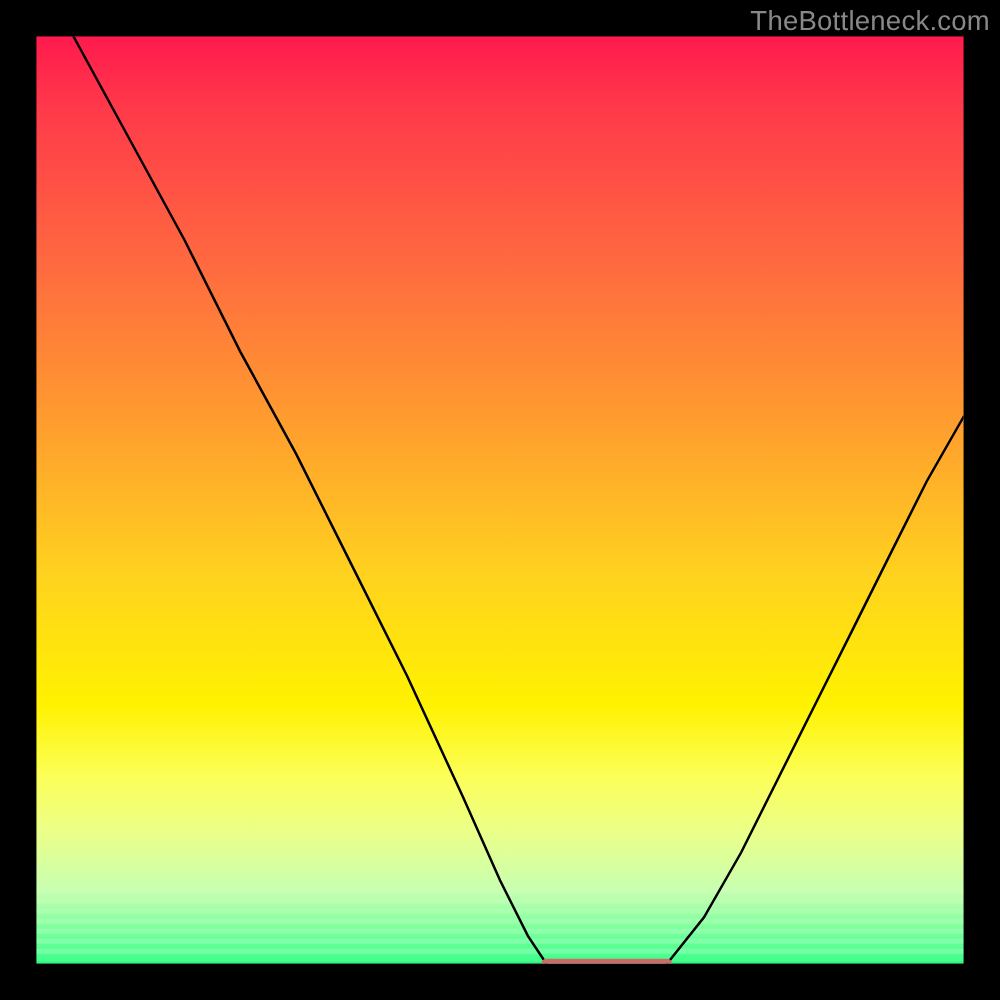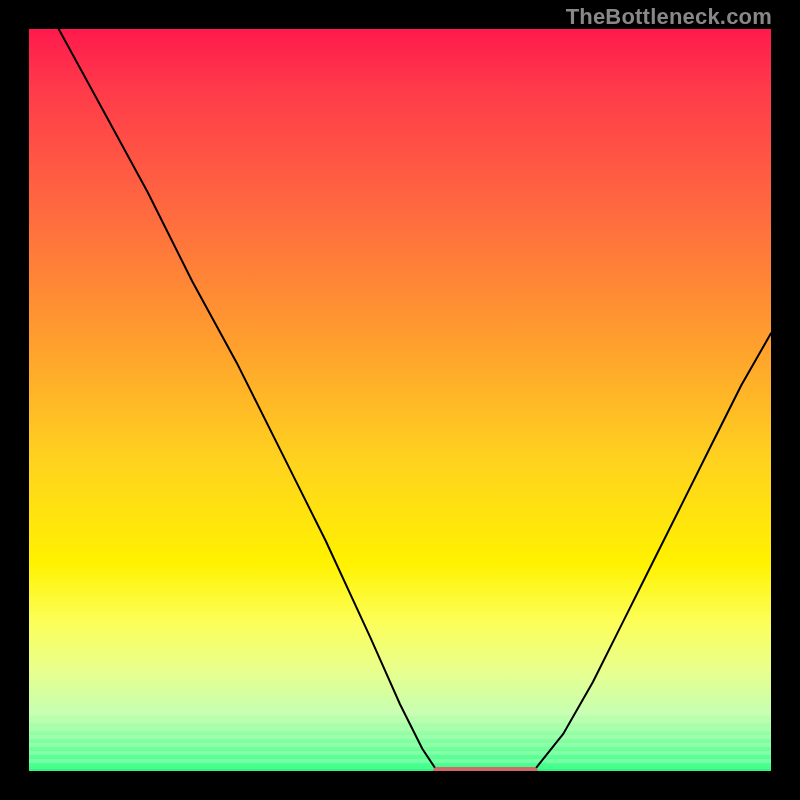--- a/index.html
+++ b/index.html
@@ -13,24 +13,24 @@
   }
   .frame {
     position: relative;
     width: 800px;
     height: 800px;
     background: #000;
   }
   .watermark {
     position: absolute;
     top: 4px;
-    right: 28px;
+    right: 8px;
     color: #888;
     font-size: 22px;
-    font-weight: 700;
+    font-weight: 400;
     letter-spacing: 0.2px;
     z-index: 10;
   }
   .plot-area {
     position: absolute;
     left: 29px;
     top: 29px;
     width: 742px;
     height: 742px;
     overflow: hidden;

